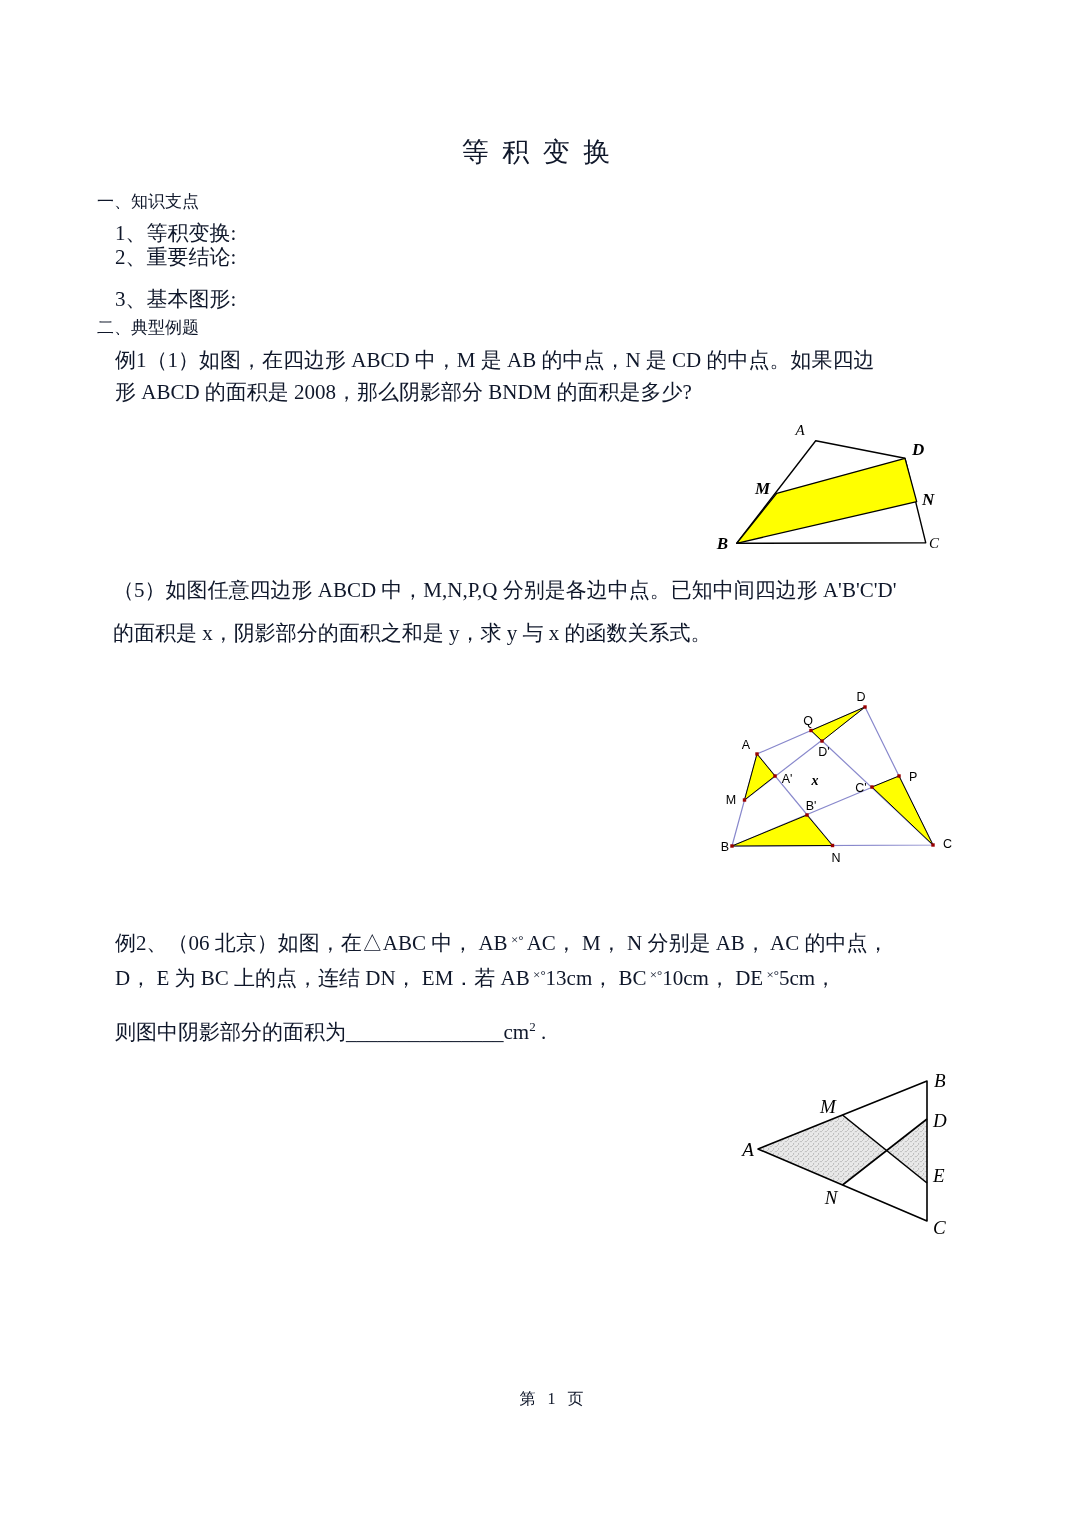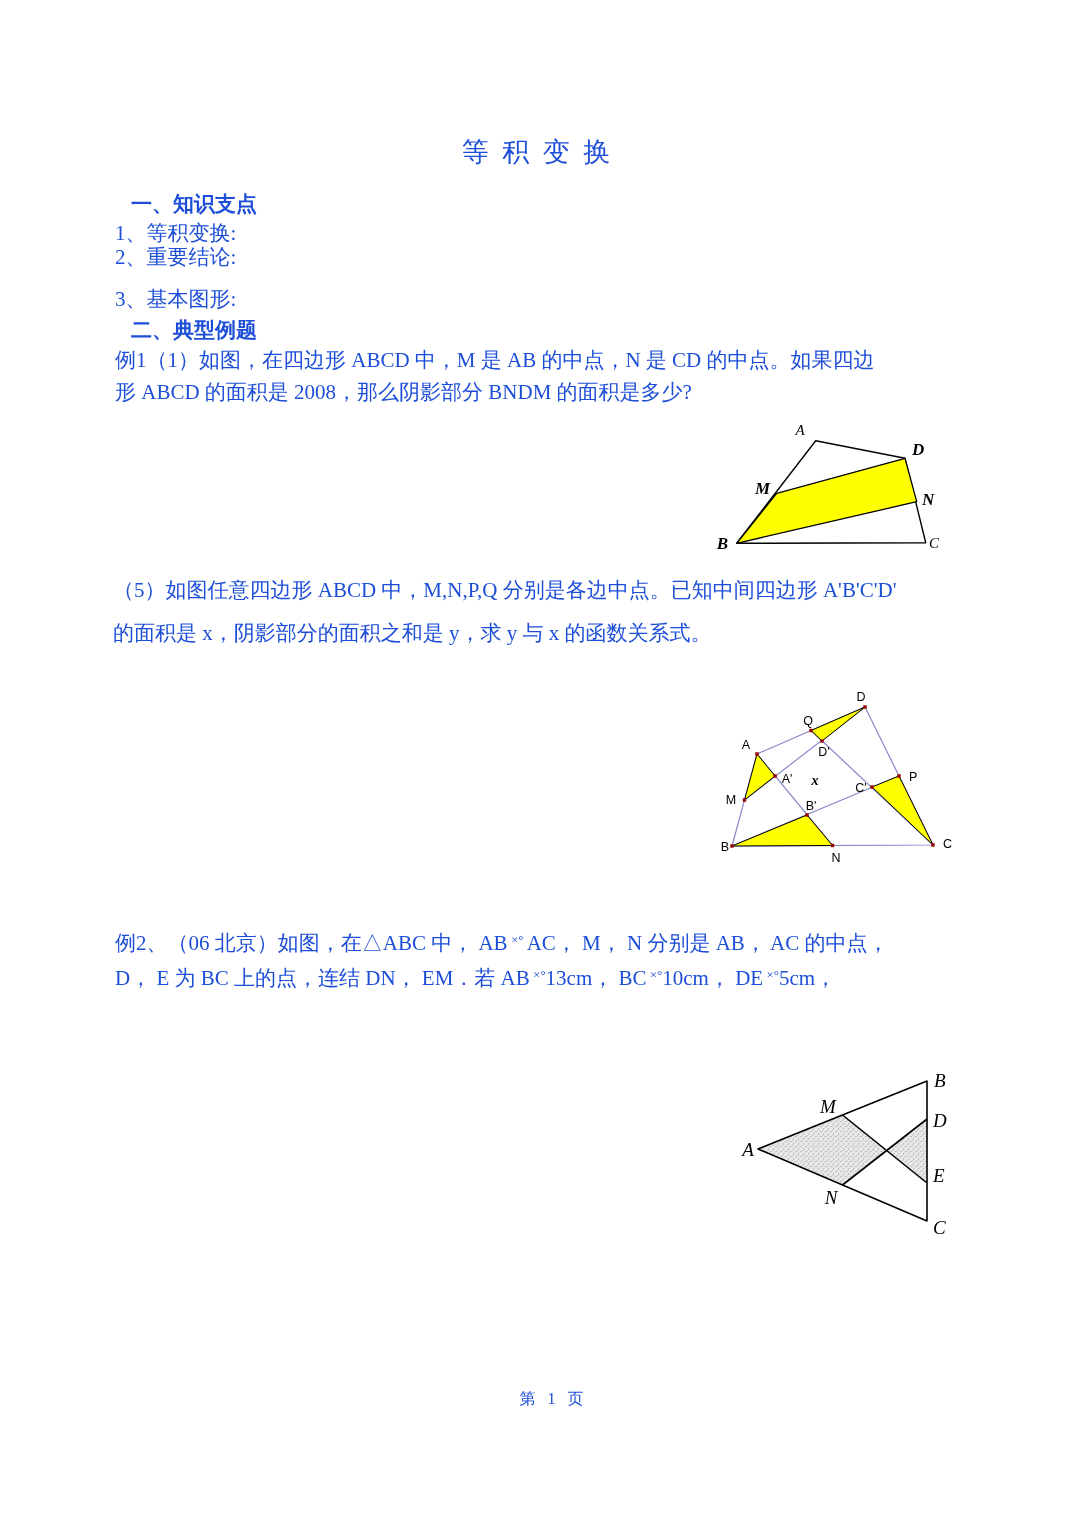--- a/index.html
+++ b/index.html
@@ -1,21 +1,21 @@
 <!DOCTYPE html>
 <html><head>
 <meta charset="utf-8">
 <style>
   html,body{margin:0;padding:0;background:#9a9a9a;}
   .page{position:relative;width:1075px;height:1518px;background:#ffffff;margin:0 auto;
-        font-family:"Liberation Serif",serif;color:#1d4ed8;overflow:hidden;}
+        font-family:"Liberation Serif",serif;color:#0f172a;overflow:hidden;}
   .title{position:absolute;top:134px;left:0;width:100%;text-align:center;margin:0;
          font-family:"Liberation Sans",sans-serif;font-weight:500;font-size:27px;letter-spacing:3px;}
-  .h{position:absolute;left:131px;font-family:"Liberation Sans",sans-serif;
-     font-weight:700;font-size:21px;white-space:nowrap;}
+  .h{position:absolute;left:97px;font-family:"Liberation Sans",sans-serif;
+     font-weight:400;font-size:17px;white-space:nowrap;}
   .line{position:absolute;left:115px;font-size:21px;white-space:nowrap;line-height:1.25;}
   .line .i{}
   .line .b{font-weight:400;}
   .line .sym{font-size:13px;vertical-align:6px;}
   .line .sup{font-size:13px;vertical-align:8px;}
   .fig{position:absolute;}
   .footer{position:absolute;top:1389px;left:16px;width:100%;text-align:center;
           font-size:16px;letter-spacing:4px;}
   
   .f1i{font-family:"Liberation Serif",serif;font-style:italic;font-size:15px;}
@@ -91,20 +91,21 @@
     <text x="146" y="107" text-anchor="middle" class="f2l">C'</text>
     <text x="16" y="119" text-anchor="middle" class="f2l">M</text>
     <text x="96" y="125" text-anchor="middle" class="f2l">B'</text>
     <text x="10" y="166" text-anchor="middle" class="f2l">B</text>
     <text x="121" y="177" text-anchor="middle" class="f2l">N</text>
     <text x="228" y="163" text-anchor="start" class="f2l">C</text>
   </svg>
 
   <div class="line" style="top:930px"><span class="b">例2、</span><span>（06 北京）如图，在</span><span class="i">△ABC</span><span> 中， </span><span class="i">AB</span><span class="sym"> ×° </span><span class="i">AC</span><span>， </span><span class="i">M</span><span>， </span><span class="i">N</span><span> 分别是 </span><span class="i">AB</span><span>， </span><span class="i">AC</span><span> 的中点，</span></div>
   <div class="line" style="top:965px"><span class="i">D</span><span>， </span><span class="i">E</span><span> 为 </span><span class="i">BC</span><span> 上的点，连结 </span><span class="i">DN</span><span>， </span><span class="i">EM</span><span>．若 </span><span class="i">AB</span><span class="sym"> ×°</span><span>13cm， </span><span class="i">BC</span><span class="sym"> ×°</span><span>10cm， </span><span class="i">DE</span><span class="sym"> ×°</span><span>5cm，</span></div>
+  <div class="line" style="top:1019px"><span>则图中阴影部分的面积为</span><span>_______________</span><span>cm</span><span class="sup">2</span><span> .</span></div>
 
   <svg class="fig" style="left:735px;top:1065px" width="228" height="180" viewBox="0 0 228 180">
     <defs>
       <pattern id="stip" width="5" height="5" patternUnits="userSpaceOnUse">
         <rect width="5" height="5" fill="#e9e9e9"></rect>
         <circle cx="1" cy="1.6" r="0.7" fill="#9e9e9e"></circle>
         <circle cx="3.6" cy="3.9" r="0.6" fill="#9e9e9e"></circle>
         <circle cx="2.5" cy="0.6" r="0.5" fill="#b5b5b5"></circle>
         <circle cx="4.3" cy="1.9" r="0.45" fill="#c2c2c2"></circle>
       </pattern>

